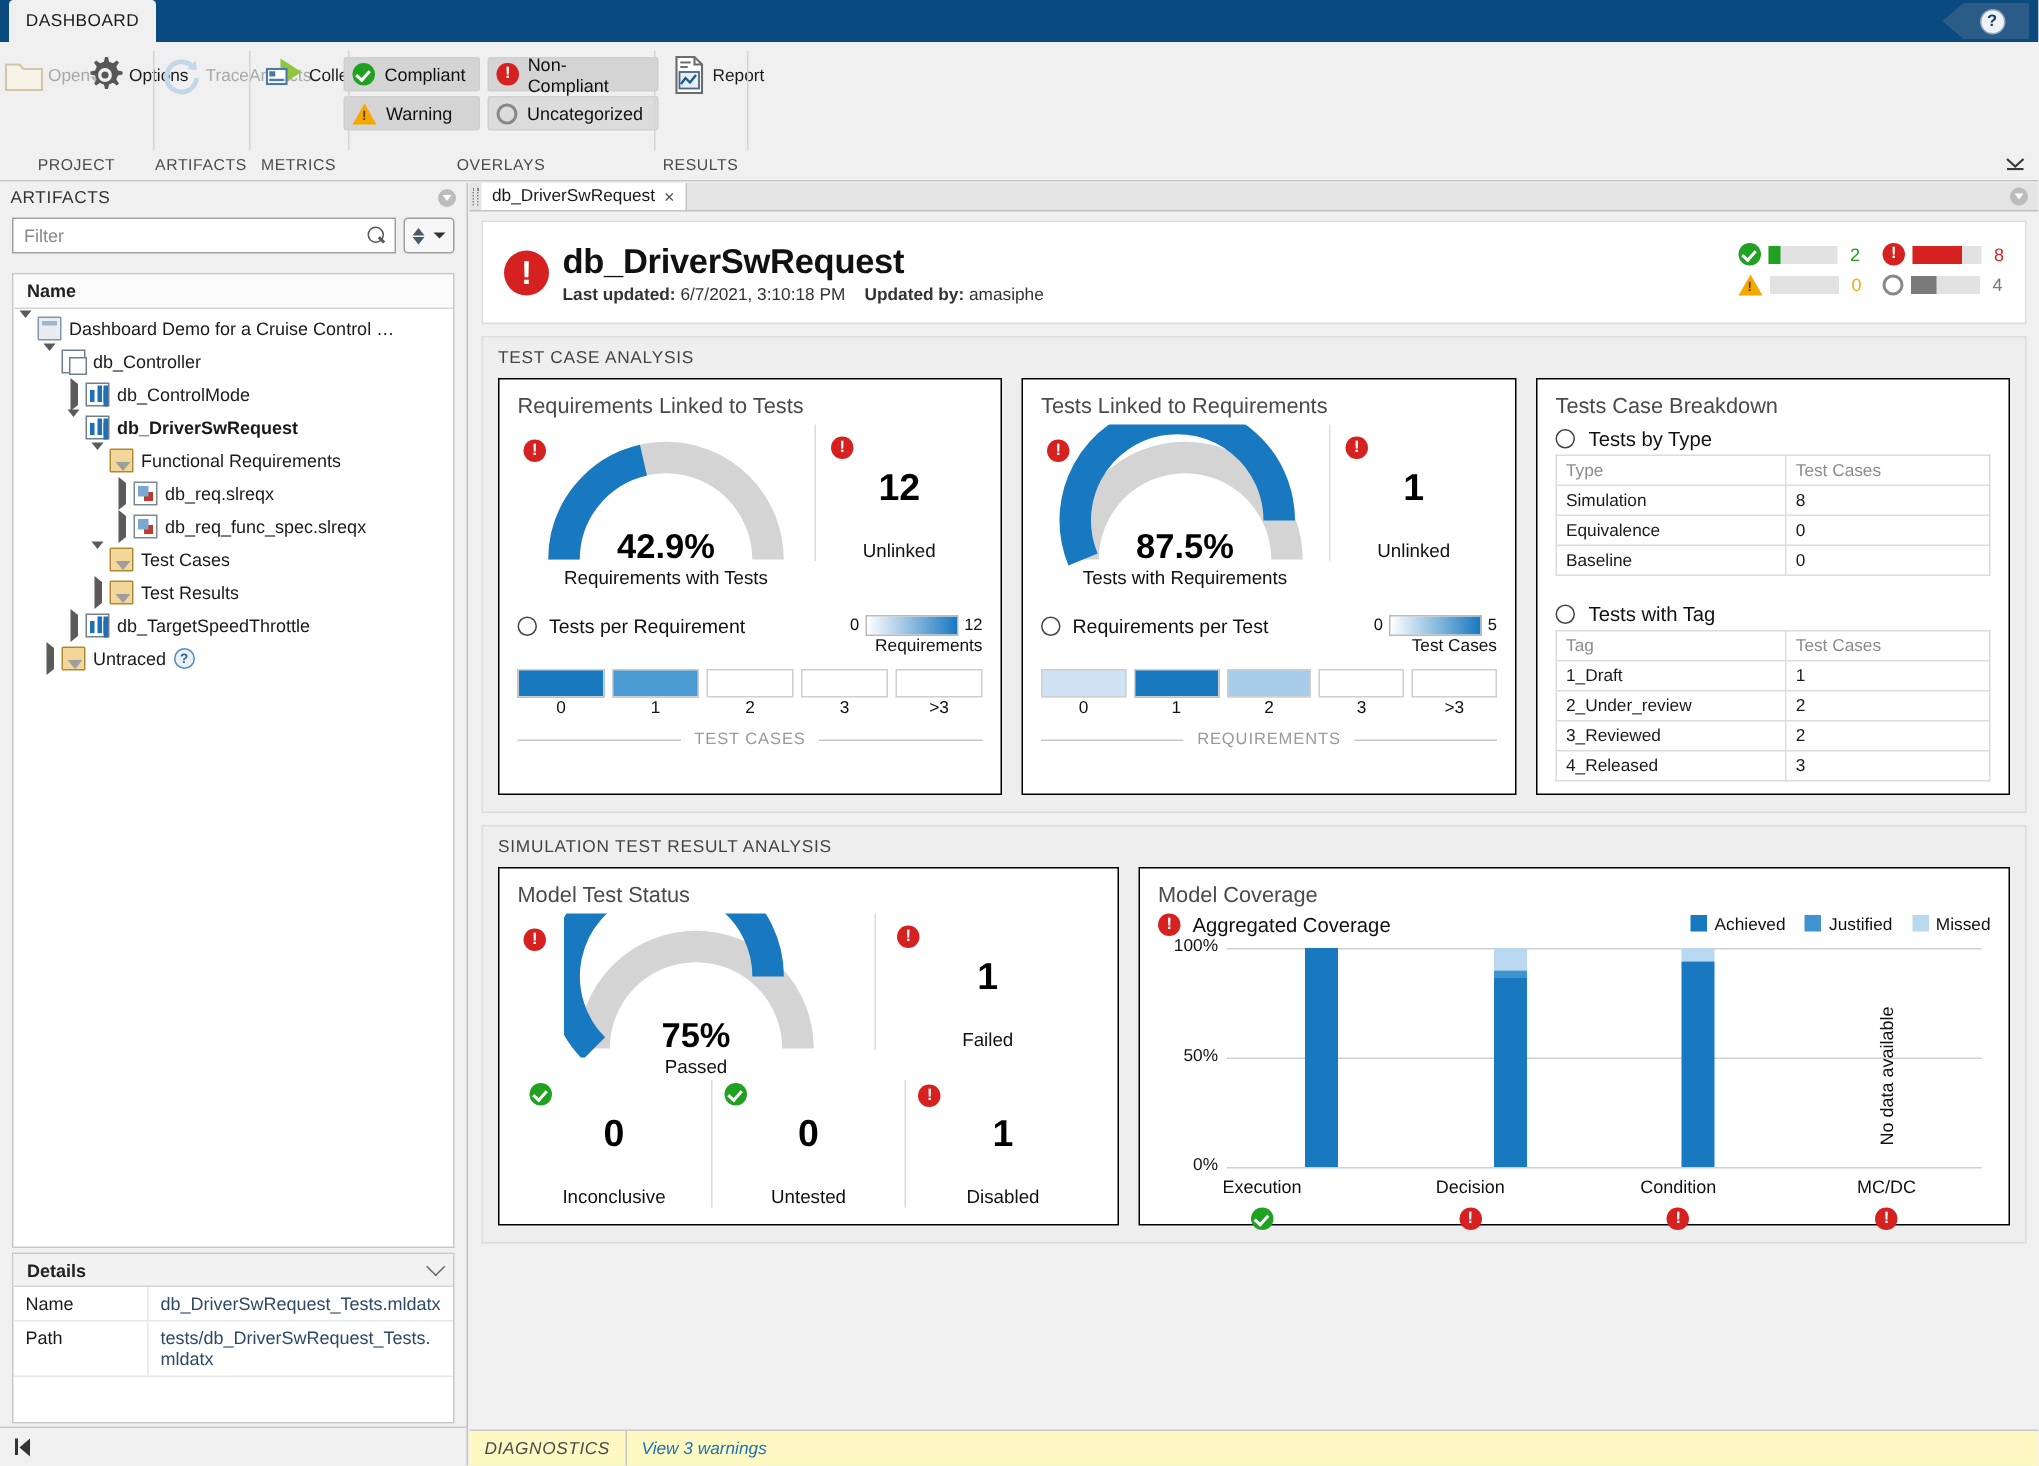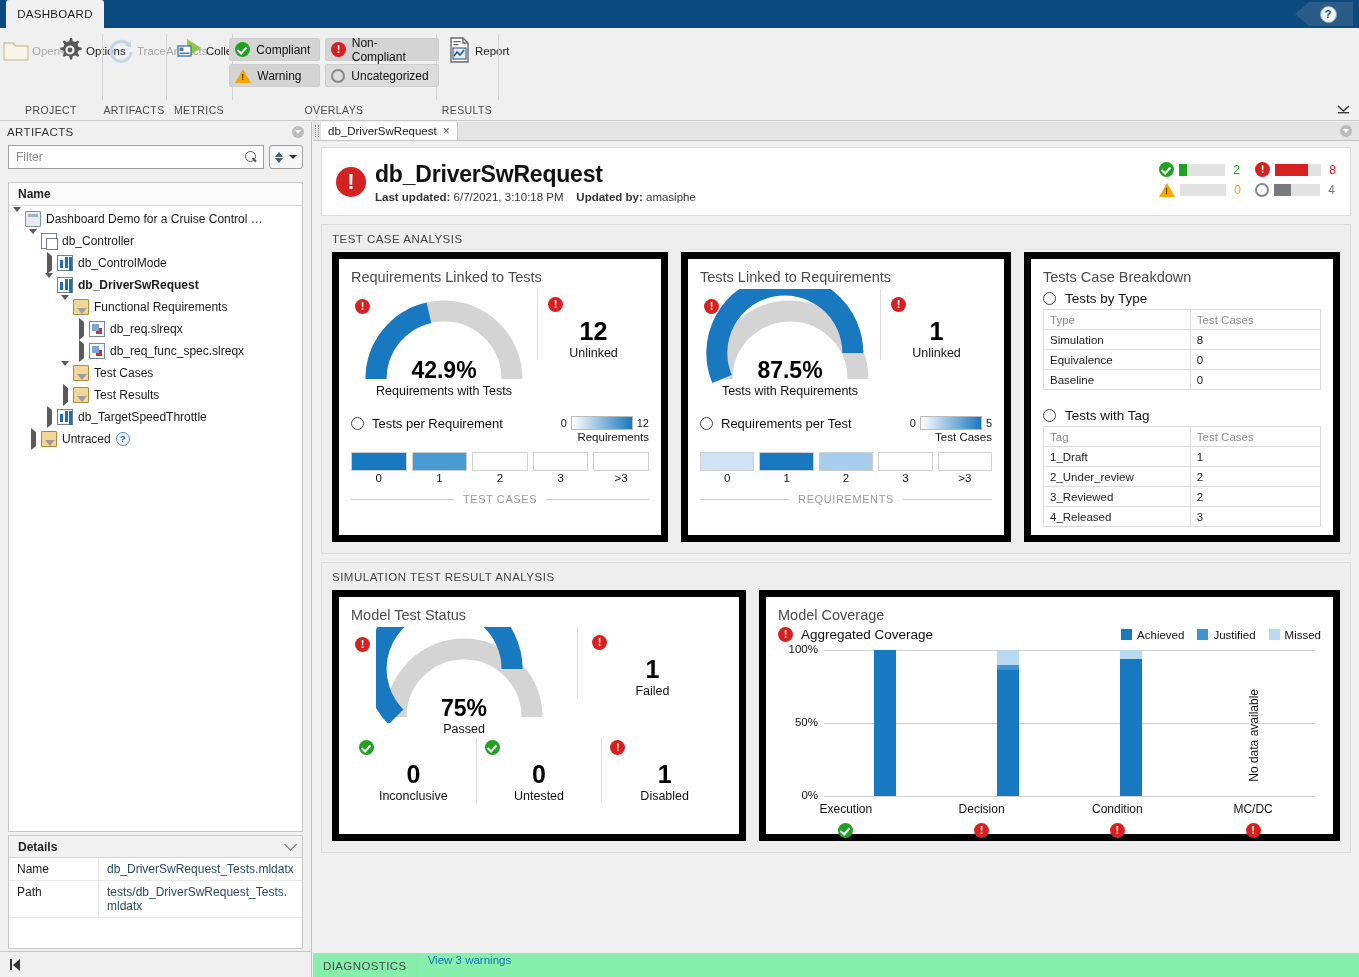--- a/index.html
+++ b/index.html
@@ -248,35 +248,35 @@
   .hc-stats { position:absolute; right: 14px; top: 14px; display:grid;
     grid-template-columns: auto auto; gap: 6px 14px; }
   .statline { display:flex; align-items:center; gap: 5px; }
   .statbar { width: 46px; height: 12px; background: #e2e2e2; position: relative; }
   .statbar > i { position:absolute; left:0; top:0; bottom:0; display:block; }
   .statnum { width: 10px; text-align:right; font-size: 12px; }
 
   .section { margin-top: 8px; background: #eeeeee; border: 1px solid #dcdcdc; padding: 8px 10px 11px 10px; }
   .section-title { font-size: 11.5px; color: #444; letter-spacing: .5px; margin-bottom: 7px; }
   .cards { display: flex; gap: 13px; align-items: stretch; }
-  .card { background:#fff; border:7px solid #000000; padding: 10px 12px 8px 12px; position:relative; }
+  .card { background:#fff; border:1px solid #000000; padding: 10px 12px 8px 12px; position:relative; }
   .card-title { font-size: 14.5px; color: #4a4a4a; margin-bottom: 4px; }
 
   
   .gauge-row { display:flex; align-items:flex-start; }
   .gauge-left { flex:1; position:relative; display:flex; flex-direction:column; align-items:center; }
   .gauge-flag { position:absolute; left: 4px; top: 10px; }
   .gauge-wrap { position:relative; }
   .gauge-val { position:absolute; left:0; right:0; bottom: 4px; text-align:center;
     font-size: 23px; font-weight: bold; color:#000; }
   .gauge-cap { font-size: 12.5px; color:#111; margin-top: -4px; text-align:center; }
   .gauge-right { width: 112px; border-left: 1px solid #dcdcdc; display:flex; flex-direction:column;
     align-items:center; justify-content:center; padding-top: 30px; position:relative; }
   .big-num { font-size: 25px; font-weight: bold; color:#000; line-height: 1; }
-  .big-cap { font-size: 12.5px; color:#111; margin-top: 2px; }
+  .big-cap { font-size: 12.5px; color:#111; margin-top: 22px; }
 
   
   .hist { margin-top: 18px; }
   .hist-top { display:flex; align-items:flex-start; justify-content:space-between; }
   .radio { width: 13px; height: 13px; border-radius: 50%; border: 1.6px solid #444; flex:none; }
   .hist-label { display:flex; align-items:center; gap: 8px; font-size: 13px; color:#111; }
   .scale { text-align:right; }
   .scale-row { display:flex; align-items:center; gap: 4px; font-size: 11px; color:#111; }
   .scale-grad { width: 62px; height: 14px; border:1px solid #bbb;
     background: linear-gradient(to right, #ffffff, #1878c0); }
@@ -316,22 +316,22 @@
     transform: translateY(-7px); }
   .bar { position:absolute; bottom:0; width: 22px; }
   .bar i { display:block; width:100%; }
   .xlab { position:absolute; bottom: 10px; font-size: 12px; color:#111; text-align:center; width: 120px; }
   .xflag { position:absolute; bottom: -12px; width: 120px; display:flex; justify-content:center; }
   .nodata { position:absolute; bottom: 14px; font-size: 12px; color:#111;
     writing-mode: vertical-rl; transform: rotate(180deg); white-space: nowrap; }
 
   
   .diagbar {
-    position:absolute; left:0; right:0; bottom:0; height: 24px; background:#86efac;
-    border-top:1px solid #c8c8c8; display:flex; align-items:flex-start; font-size: 11.5px;
+    position:absolute; left:0; right:0; bottom:0; height: 24px; background:#fef9c3;
+    border-top:1px solid #c8c8c8; display:flex; align-items:center; font-size: 11.5px; font-style: italic;
   }
   .diag-lbl { padding: 0 10px; color:#4a4a4a; letter-spacing:.4px; border-right:1px solid #c4c4c4; line-height:24px; }
   .diag-link { padding: 0 10px; color:#1a73b8; }
 </style>
 </head>
 <body>
 
 <div class="app">
 
   <div class="titlebar">

